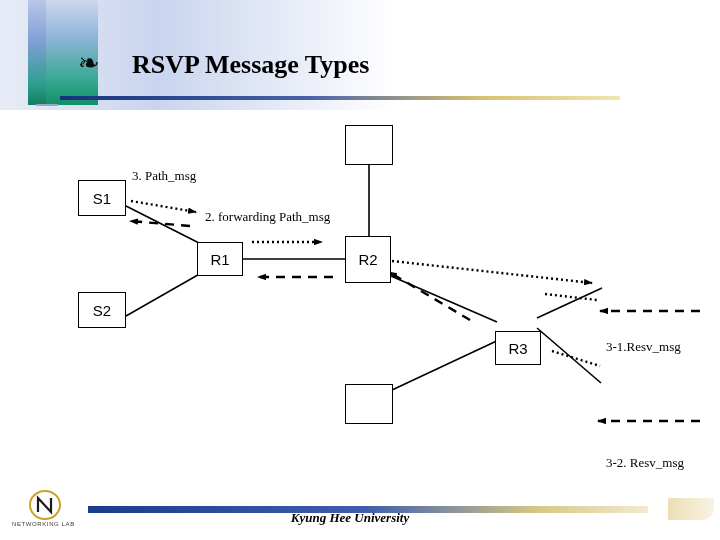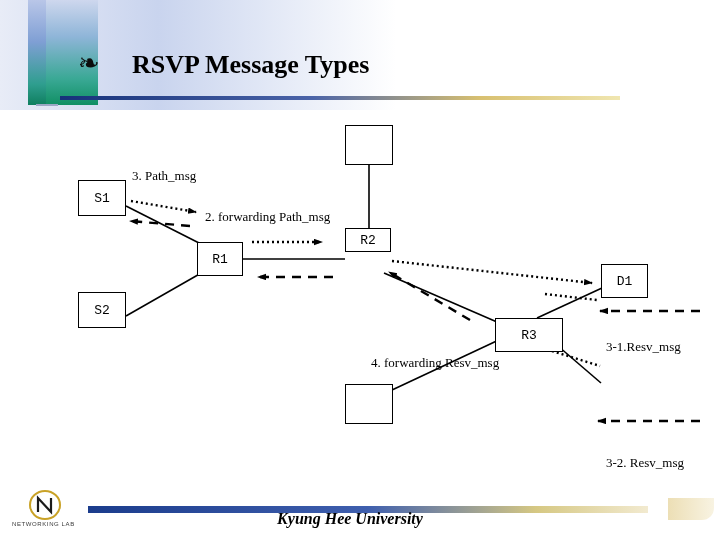--- a/index.html
+++ b/index.html
@@ -83,22 +83,22 @@
     white-space: nowrap;
     margin-left: 28px;
   }
 
   
   .node {
     position: absolute;
     border: 1.5px solid #000000;
     background: #ffffff;
     box-sizing: border-box;
-    font-family: Liberation Mono, monospace;
-    font-size: 13px;
+    font-family: Liberation Sans, sans-serif;
+    font-size: 15px;
     color: #000000;
     display: flex;
     align-items: center;
     justify-content: center;
   }
   .node-empty { }
 
   
   .lbl {
     position: absolute;
@@ -129,21 +129,21 @@
   }
   .footer-text {
     position: absolute;
     left: 0;
     top: 510px;
     width: 700px;
     text-align: center;
     font-family: "Liberation Serif", serif;
     font-style: italic;
     font-weight: bold;
-    font-size: 16px;
+    font-size: 13px;
     color: #000000;
   }
   .logo-mark {
     position: absolute;
     left: 28px;
     top: 490px;
     width: 34px;
     height: 30px;
   }
   .logo-text {
@@ -239,38 +239,36 @@
       <line x1="700" y1="421" x2="598" y2="421" stroke="#000000" stroke-width="2.4" stroke-dasharray="9 7" marker-end="url(#arrow-solid)"></line>
     </g>
   </svg>
 
   <div class="node node-empty" style="left:345px; top:125px; width:48px; height:40px;"></div>
 
   <div class="node" style="left:78px; top:180px; width:48px; height:36px;">S1</div>
 
   <div class="node" style="left:197px; top:242px; width:46px; height:34px;">R1</div>
 
-  <div class="node" style="left:345px; top:228px; width:46px; height:24px;">R2</div>
-
-  <div class="node" style="left:601px; top:264px; width:47px; height:34px;">D1</div>
+  <div class="node" style="left:345px; top:236px; width:46px; height:47px;">R2</div>
+
 
   <div class="node" style="left:78px; top:292px; width:48px; height:36px;">S2</div>
 
-  <div class="node" style="left:495px; top:318px; width:68px; height:34px;">R3</div>
+  <div class="node" style="left:495px; top:331px; width:46px; height:34px;">R3</div>
 
   <div class="node node-empty" style="left:345px; top:384px; width:48px; height:40px;"></div>
 
 
   <div class="lbl" style="left:132px; top:168px;">3. Path_msg</div>
 
   <div class="lbl" style="left:205px; top:209px;text-align:center;">2. forwarding Path_msg</div>
 
   <div class="lbl" style="left:606px; top:323px;margin-top:16px;">3-1.Resv_msg</div>
 
-  <div class="lbl" style="left:371px; top:355px;">4. forwarding Resv_msg</div>
 
   <div class="lbl" style="left:606px; top:455px;">3-2. Resv_msg</div>
 
   <div class="footer-bar"></div>
   <div class="footer-text">Kyung Hee University</div>
 
   <svg class="logo-mark" viewBox="0 0 34 30" xmlns="http://www.w3.org/2000/svg">
     <ellipse cx="17" cy="15" rx="15" ry="14" fill="none" stroke="#c9a227" stroke-width="2"></ellipse>
     <path d="M10 22 L10 8 L23 22 L23 8" fill="none" stroke="#1b1b1b" stroke-width="2.2"></path>
   </svg>

